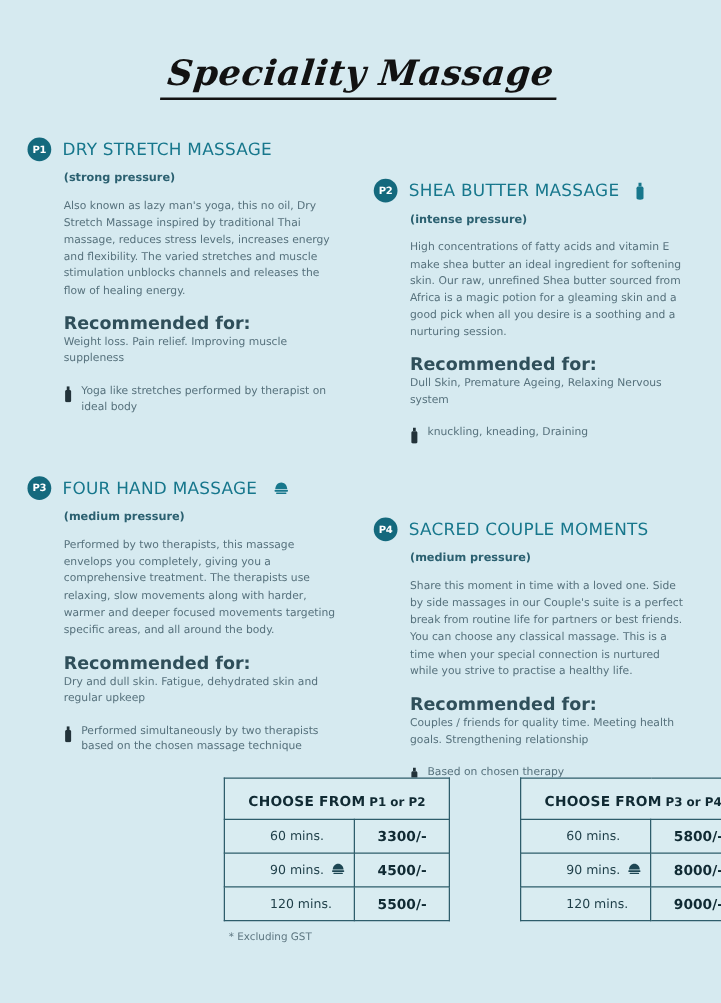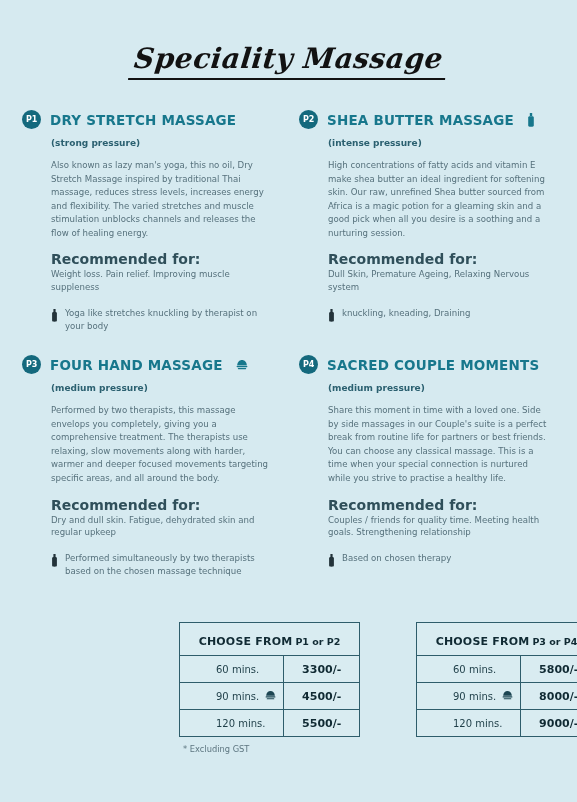--- a/index.html
+++ b/index.html
@@ -42,20 +42,21 @@
     column-gap: 10px;
   }
   .service {
     width: 259px;
     box-sizing: border-box;
     margin-bottom: 22px;
   }
   .service.col-right {
     width: 268px;
     padding-left: 8px;
+    margin-top: 33px;
   }
 
   .svc-head {
     display: flex;
     align-items: center;
     gap: 9px;
   }
   .badge {
     width: 19px;
     height: 19px;
@@ -65,21 +66,21 @@
     font-size: 8px;
     font-weight: bold;
     display: flex;
     align-items: center;
     justify-content: center;
     flex: none;
     letter-spacing: -0.2px;
   }
   .svc-title {
     font-size: 13.5px;
-    font-weight: bold;
+    font-weight: normal;
     color: #17778c;
     letter-spacing: 0.2px;
   }
   .head-icon { display: inline-flex; align-items: center; margin-left: 4px; }
 
   .pressure {
     font-size: 9px;
     font-weight: bold;
     color: #2b6070;
     margin: 9px 0 0 29px;
@@ -194,21 +195,21 @@
     <div class="desc">Also known as lazy man's yoga, this no oil, Dry Stretch Massage inspired by traditional Thai massage, reduces stress levels, increases energy and flexibility. The varied stretches and muscle stimulation unblocks channels and releases the flow of healing energy.</div>
     <div class="rec-label">Recommended for:</div>
     <div class="rec-text">Weight loss. Pain relief. Improving muscle suppleness</div>
     <div class="note-row">
       <span>
         <svg width="7" height="13" viewBox="0 0 7 13">
             <rect x="2.4" y="0" width="2.2" height="3" fill="#23333a"></rect>
             <path d="M1.1 4.2 C1.1 3.3 2.1 3 2.1 3 L4.9 3 C4.9 3 5.9 3.3 5.9 4.2 L5.9 11.6 C5.9 12.4 5.2 12.8 3.5 12.8 C1.8 12.8 1.1 12.4 1.1 11.6 Z" fill="#23333a"></path>
           </svg>
       </span>
-      <span class="note-text">Yoga like stretches knuckling by therapist on your body</span>
+      <span class="note-text">Yoga like stretches performed by therapist on ideal body</span>
     </div>
   </div>
 
   <div class="service col-right">
     <div class="svc-head">
       <div class="badge">P2</div>
       <div class="svc-title">SHEA BUTTER MASSAGE</div>
       <span class="head-icon">
         <svg width="8" height="14" viewBox="0 0 8 14">
             <rect x="2.8" y="0" width="2.4" height="3.2" fill="#17778c"></rect>

